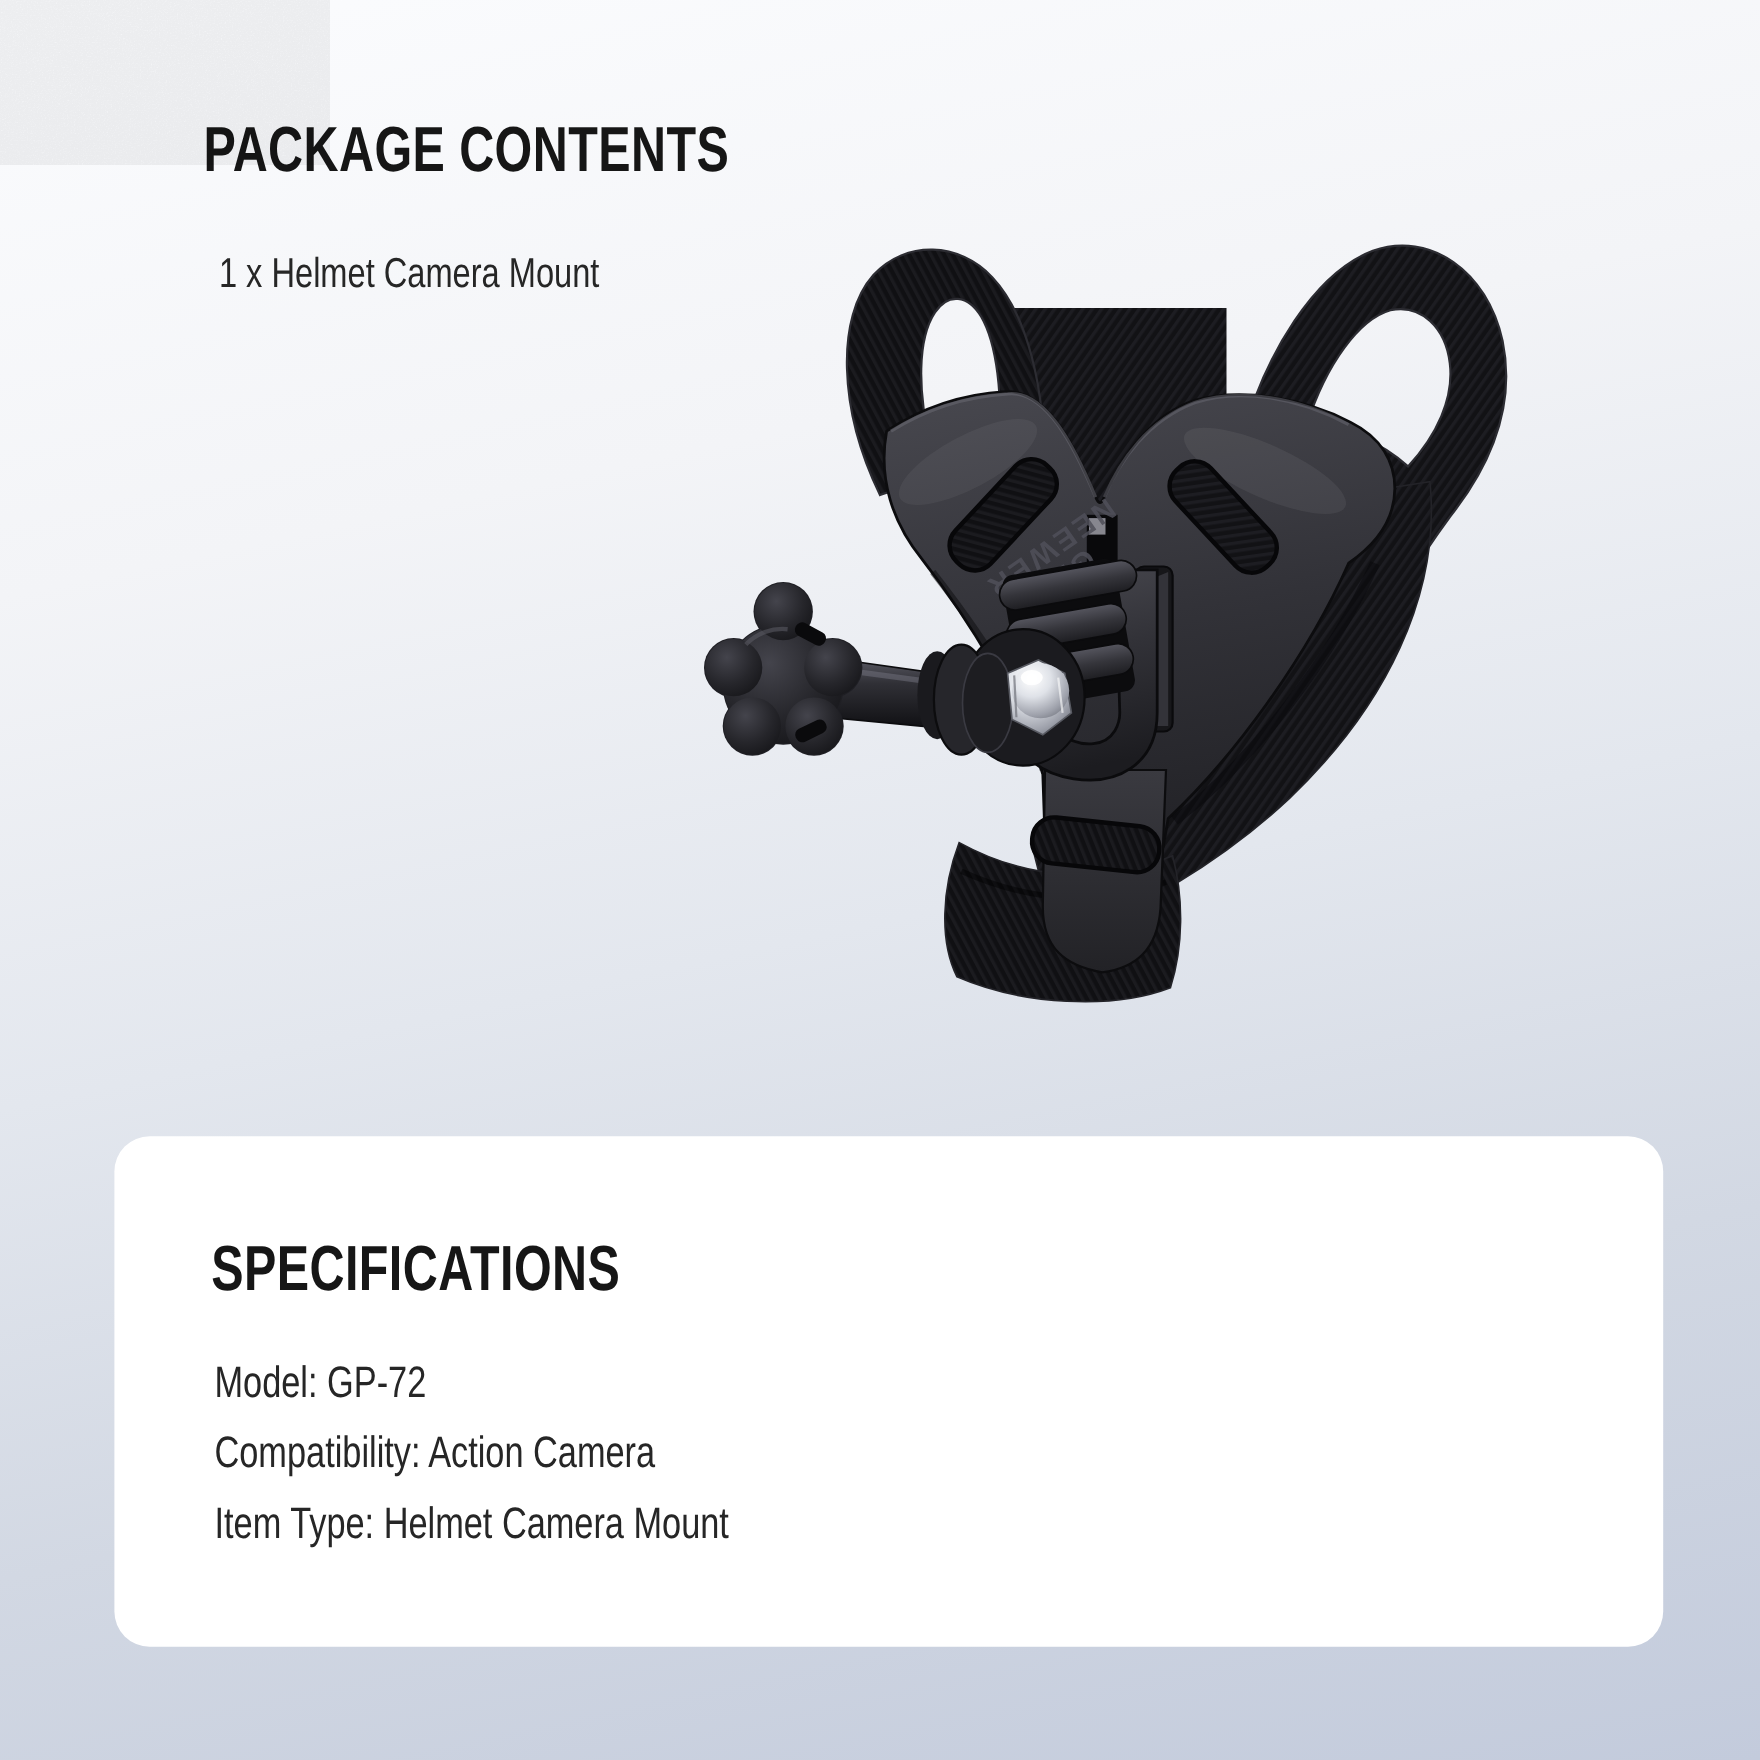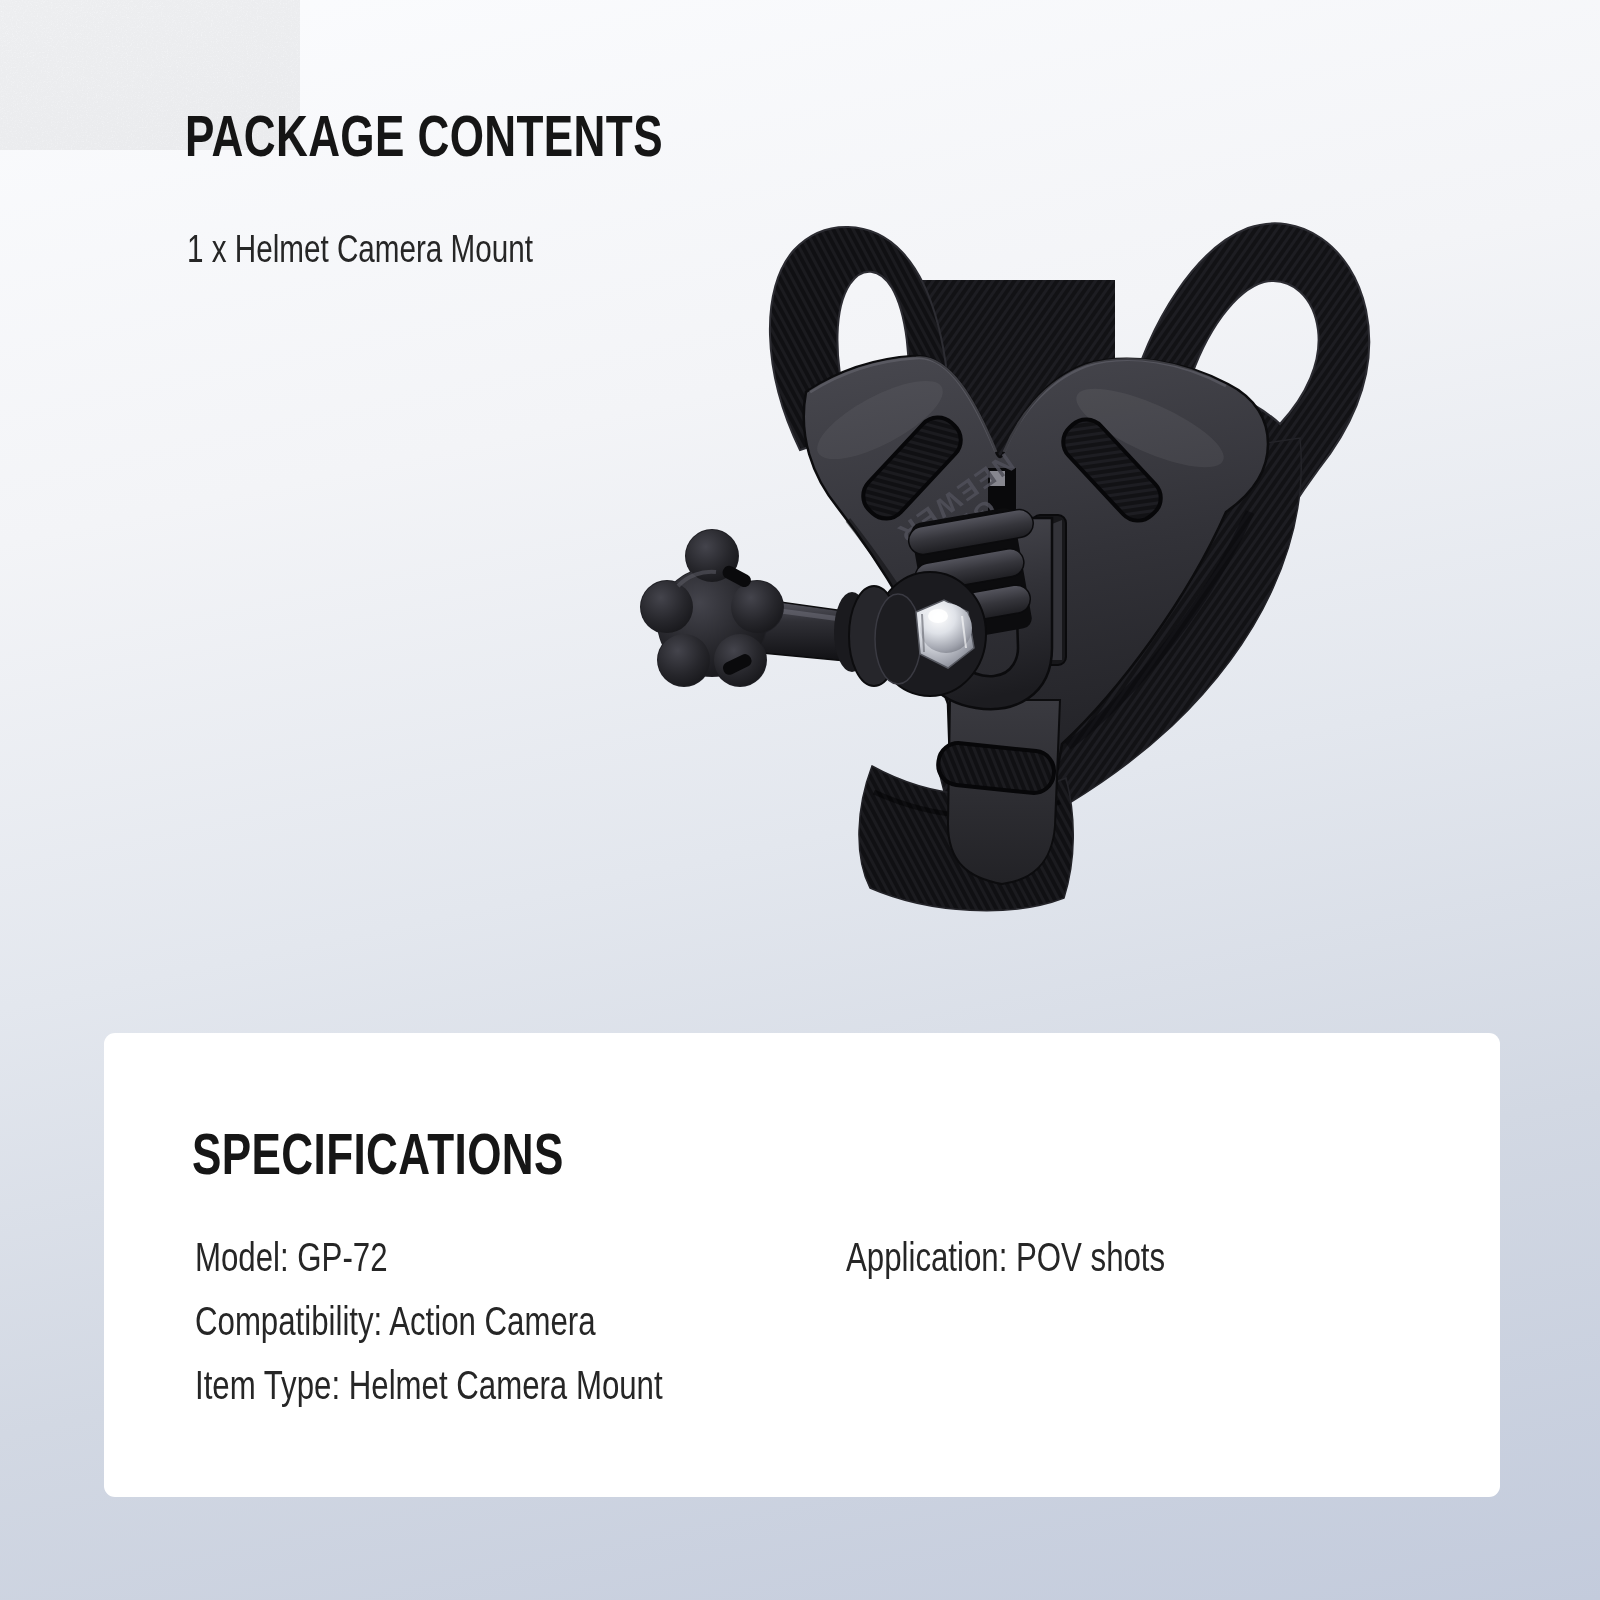--- a/index.html
+++ b/index.html
@@ -18,27 +18,27 @@
     font-size:58px;font-weight:bold;color:#161616;
     line-height:58px;white-space:nowrap;
     transform:scaleX(0.76);transform-origin:0 0;letter-spacing:0.5px;
   }
   .pkg-title{left:185px;top:107px;z-index:2;}
   .pkg-list{
     position:absolute;left:187px;top:230px;z-index:2;
     list-style:none;margin:0;padding:0;
   }
   .pkg-list li{
-    font-size:38px;line-height:38px;height:38px;margin:0 0 24px 0;
+    font-size:38px;line-height:38px;height:38px;margin:0 0 24px 12px;
     color:#262626;white-space:nowrap;
   }
   .cond{display:inline-block;transform:scaleX(0.78);transform-origin:0 50%;white-space:nowrap;}
   .spec-card{
     position:absolute;left:104px;top:1033px;width:1396px;height:464px;
-    background:#ffffff;border-radius:11px;z-index:2;
+    background:#ffffff;border-radius:32px;z-index:2;padding-left:12px;
   }
   .spec-title{left:88px;top:92px;}
   .spec-col{position:absolute;top:205px;}
   .spec-col.left{left:91px;}
   .spec-col.right{left:742px;}
   .spec-row{
     font-size:40px;line-height:38px;height:38px;margin:0 0 26px 0;
     color:#262626;white-space:nowrap;
   }
   .grain-svg{position:absolute;inset:0;z-index:3;pointer-events:none;opacity:0.05;}
@@ -242,21 +242,20 @@
 </ul>
 
 <section class="spec-card">
   <h2 class="spec-title">SPECIFICATIONS</h2>
   <div class="spec-col left">
     <div class="spec-row"><span class="cond">Model: GP-72</span></div>
     <div class="spec-row"><span class="cond">Compatibility: Action Camera</span></div>
     <div class="spec-row"><span class="cond">Item Type: Helmet Camera Mount</span></div>
   </div>
   <div class="spec-col right">
-    <div class="spec-row"><span class="cond">Application: POV shots</span></div>
   </div>
 </section>
 
 <svg class="grain-svg" aria-hidden="true">
   <filter id="grainF">
     <feTurbulence type="fractalNoise" baseFrequency="0.8" numOctaves="2" stitchTiles="stitch"></feTurbulence>
     <feColorMatrix type="matrix" values="0 0 0 0 0  0 0 0 0 0  0 0 0 0 0  0.7 0.7 0.7 0 0"></feColorMatrix>
   </filter>
   <rect width="100%" height="100%" filter="url(#grainF)"></rect>
 </svg>

